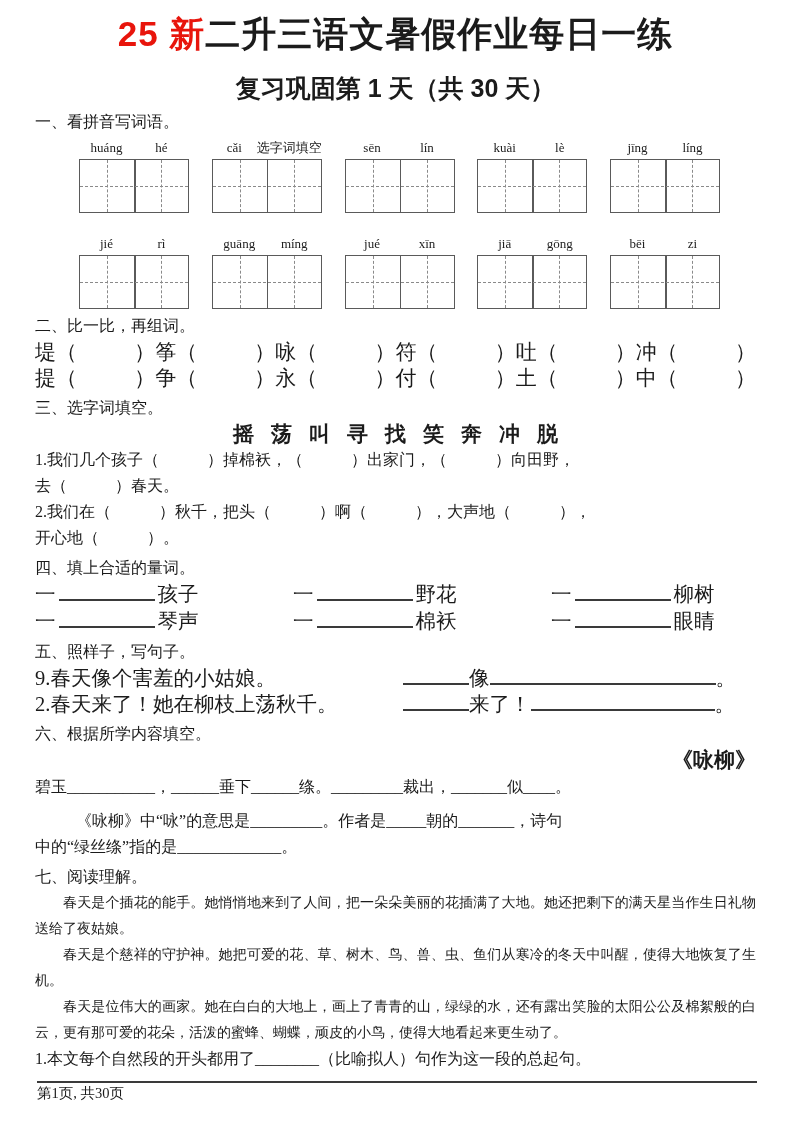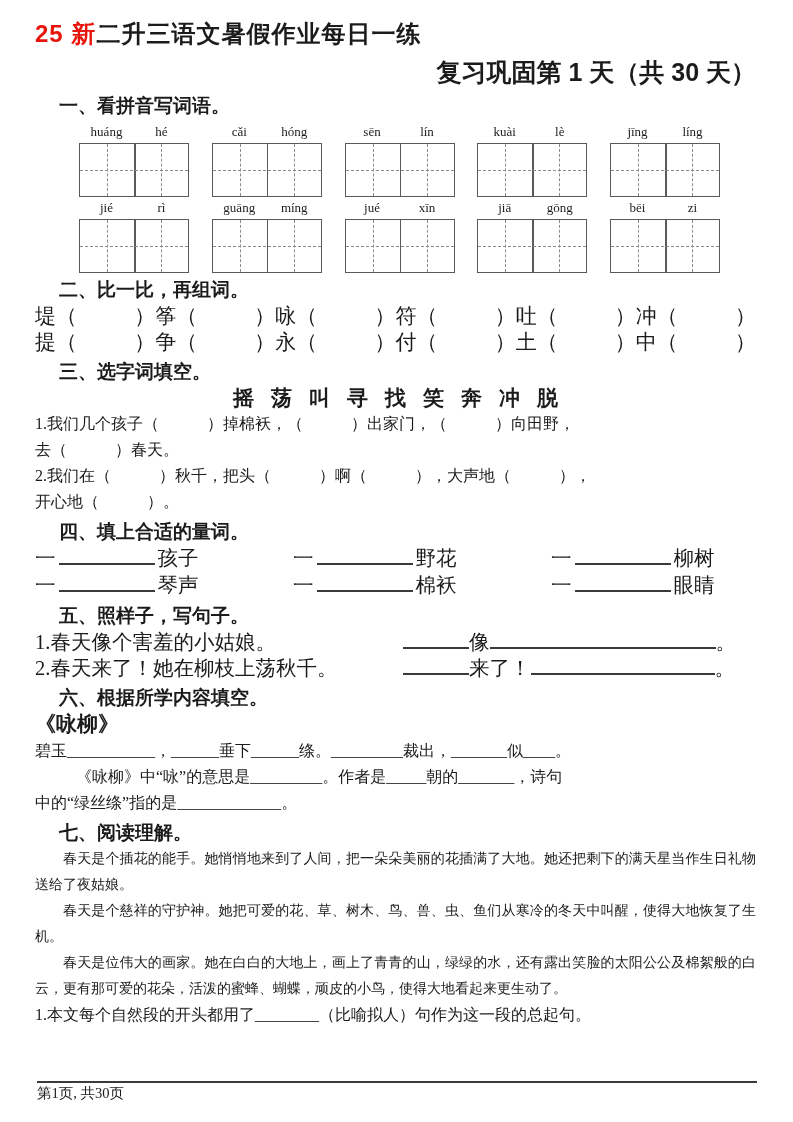--- a/index.html
+++ b/index.html
@@ -8,36 +8,36 @@
     width: 793px; height: 1122px;
     margin: 0 auto;
     font-family: "Liberation Serif", "DejaVu Serif", serif;
     color: #1b1b1b;
     overflow: hidden;
   }
   .page { width: 793px; height: 1122px; padding: 12px 37px 0 35px; position: relative; }
 
   
   .title {
+    text-align: center;
     font-family: "Liberation Sans", "DejaVu Sans", sans-serif;
-    font-weight: bold; font-size: 24px; line-height: 44px;
+    font-weight: bold; font-size: 35px; line-height: 44px;
     letter-spacing: 1px;
   }
   .title .red { color: #e8150c; }
   .subtitle {
-    text-align: right;
+    text-align: center;
     font-family: "Liberation Sans", "DejaVu Sans", sans-serif;
-    font-weight: bold; font-size: 25px; line-height: 33px;
+    font-weight: bold; font-size: 25px; line-height: 33px; margin-top: 16px;
   }
 
   .sec-head {
     font-family: "Liberation Sans", "DejaVu Sans", sans-serif;
-    font-weight: bold; font-size: 19px; line-height: 27px;
+    font-weight: normal; font-size: 16px; line-height: 27px;
     margin-top: 3px;
-    margin-left: 24px;
   }
 
   
   .pin-row { display: flex; justify-content: space-between; padding-left: 44px; padding-right: 36px; margin-top: 2px; }
   .pbox { width: 110px; }
   .plabel { display: flex; width: 110px; font-size: 13px; line-height: 22px; }
   .plabel span { flex: 1; text-align: center; white-space: nowrap; }
   .tzg { position: relative; width: 110px; height: 54px; border: 1.5px solid #5a5a5a; background: #fff; }
   .tzg .vmid { position: absolute; left: 50%; top: 0; bottom: 0; width: 1.5px; background: #5a5a5a; }
   .tzg .hdash { position: absolute; left: 0; right: 0; top: 50%; border-top: 1.5px dashed #8a8a8a; }
@@ -61,30 +61,30 @@
   .lc-line { width: 96px; margin: 0 3px; }
 
   
   .s5-row { display: flex; align-items: baseline; font-size: 20.5px; line-height: 26px; }
   .s5-left { width: 368px; }
   .ul-s { width: 66px; }
   .ul-l1 { width: 226px; }
   .ul-l2 { width: 184px; }
 
   
-  .center { text-align: left; }
+  .center { text-align: right; }
   .poem-title { font-size: 21px; font-weight: bold; line-height: 27px; }
   .reading-title { font-family: "Liberation Sans", "DejaVu Sans", sans-serif; font-weight: bold; font-size: 21px; line-height: 27px; }
   .para { font-size: 14px; line-height: 26px; text-indent: 2em; text-align: justify; }
-  .indent2 { padding-left: 41px; }
+  .indent2 { padding-left: 41px; margin-top: 8px; }
 
   
   .footer { position: absolute; left: 37px; right: 36px; bottom: 20px; text-align: left; }
   .footer-rule { border-top: 2px solid #3a3a3a; }
-  .footer-text { font-size: 14.5px; line-height: 18px; padding-top: 1px; } .mt4 { margin-top: 0; }
+  .footer-text { font-size: 14.5px; line-height: 18px; padding-top: 1px; } .mt4 { margin-top: 20px; }
 </style>
 </head>
 <body>
 
 <div class="page">
 
   <div class="title">
     <span class="red">25 新</span><span>二升三语文暑假作业每日一练</span>
   </div>
   <div class="subtitle">复习巩固第 1 天（共 30 天）</div>
@@ -100,21 +100,21 @@
       <div class="tzg">
           <div class="vmid"></div>
           <div class="hdash"></div>
           <div class="vdash v1"></div>
           <div class="vdash v2"></div>
         </div>
     </div>
     <div class="pbox">
       <div class="plabel">
           <span>cǎi</span>
-          <span>hóng</span>
+          <span>选字词填空</span>
         </div>
       <div class="tzg">
           <div class="vmid"></div>
           <div class="hdash"></div>
           <div class="vdash v1"></div>
           <div class="vdash v2"></div>
         </div>
     </div>
     <div class="pbox">
       <div class="plabel">
@@ -343,21 +343,21 @@
       </div>
     <div class="lc-cell">
         <span>一</span>
         <span class="uline lc-line"></span>
         <span>眼睛</span>
       </div>
   </div>
 
   <div class="sec-head">五、照样子，写句子。</div>
   <div class="s5-row">
-    <span class="s5-left">1.春天像个害羞的小姑娘。</span>
+    <span class="s5-left">9.春天像个害羞的小姑娘。</span>
     <span class="uline ul-s"></span>
       <span>像</span>
       <span class="uline ul-l1"></span>
       <span>。</span>
   </div>
   <div class="s5-row">
     <span class="s5-left">2.春天来了！她在柳枝上荡秋千。</span>
     <span class="uline ul-s"></span>
       <span>来了！</span>
       <span class="uline ul-l2"></span>

